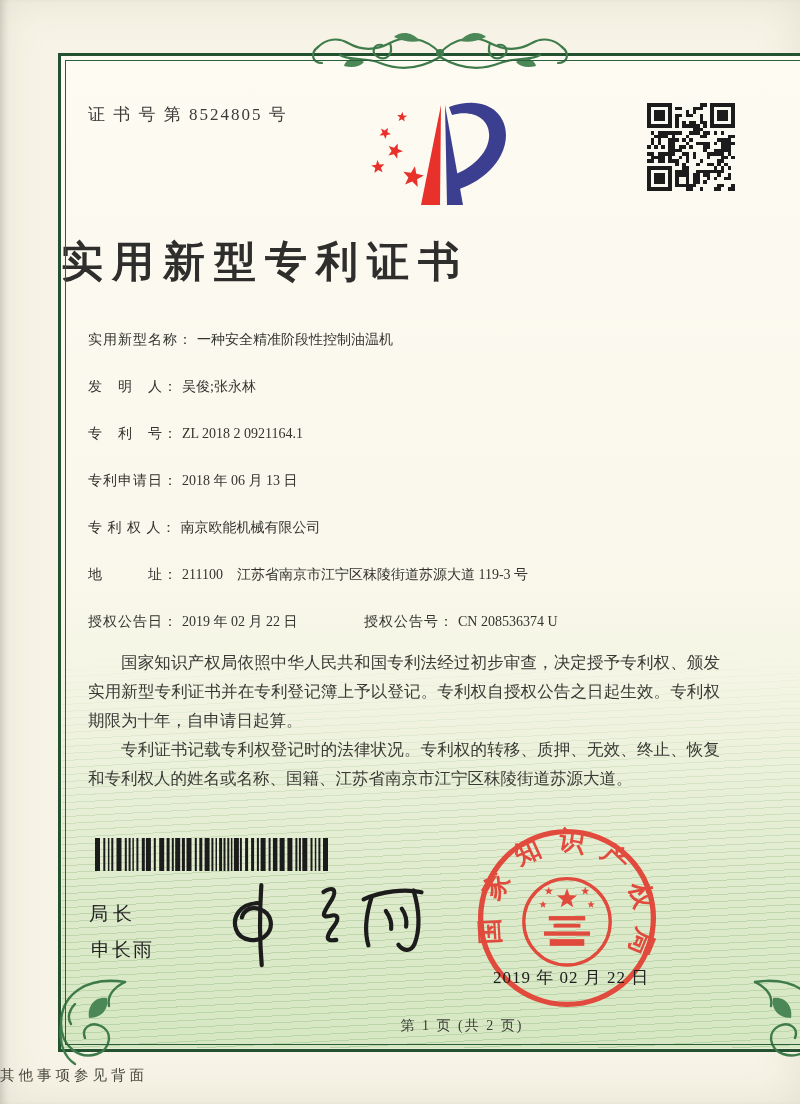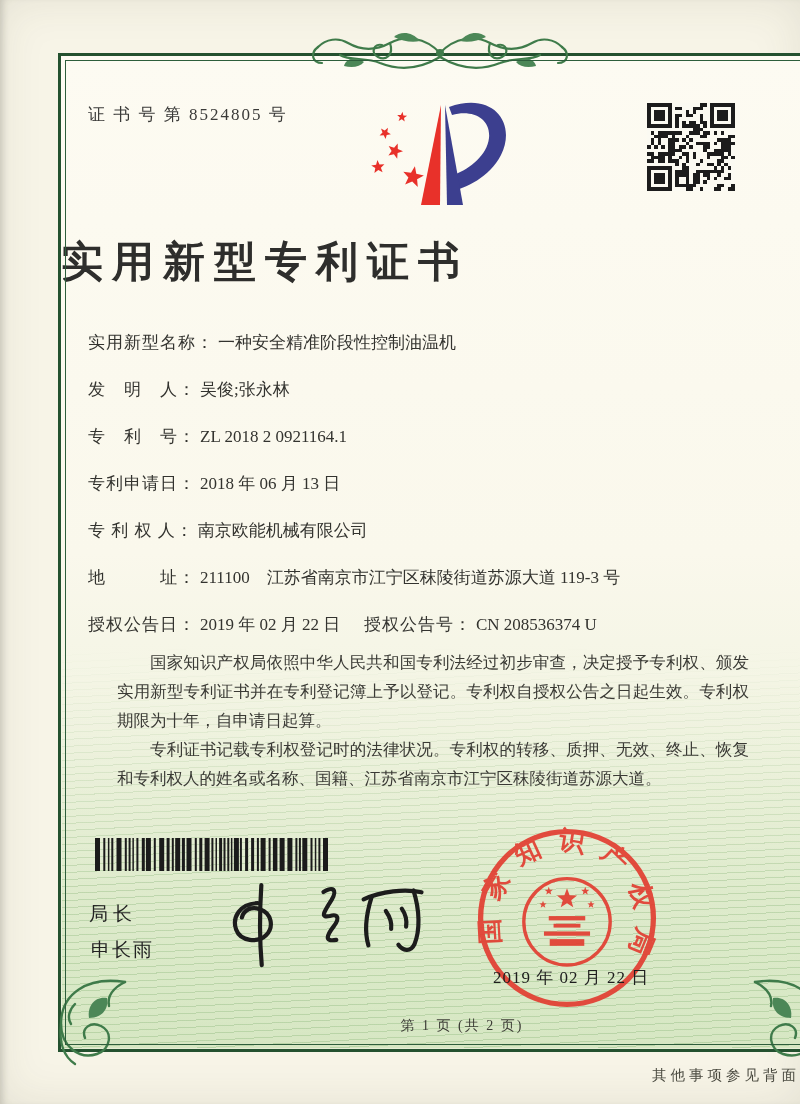--- a/index.html
+++ b/index.html
@@ -15,35 +15,35 @@
          background:
            repeating-linear-gradient(177deg, rgba(118,168,102,.30) 0 1px, rgba(118,168,102,0) 1px 7px),
            linear-gradient(180deg, rgba(213,231,193,0) 0%, rgba(213,231,193,.45) 40%, rgba(205,227,184,.65) 100%);
          -webkit-mask-image:linear-gradient(to bottom,transparent 0,rgba(0,0,0,.55) 30%,#000 60%);
                  mask-image:linear-gradient(to bottom,transparent 0,rgba(0,0,0,.55) 30%,#000 60%);}
   .cert-no{position:absolute;left:27px;top:47px;font-size:17px;letter-spacing:2px;color:#3a3a38;}
   .logo{position:absolute;left:50%;top:25px;transform:translateX(-50%);width:170px;height:135px;}
   .qr{position:absolute;left:586px;top:47px;width:88px;height:88px;}
   .title{position:absolute;left:0;right:0;top:178px;font-size:42px;
          font-weight:600;letter-spacing:9px;color:#2e2e2c;}
-  .frow{position:absolute;left:27px;font-size:17px;color:#33332f;white-space:nowrap;}
+  .frow{position:absolute;left:27px;font-size:14px;color:#33332f;white-space:nowrap;}
   .frow .lbl{letter-spacing:1px;margin-right:4px;}
   .grant2{position:absolute;left:276px;top:0;}
   .paras{position:absolute;left:27px;top:592px;width:632px;font-size:16.5px;line-height:29px;
-         text-align:justify;color:#3a3a35;margin-left:29px;}
+         text-align:justify;color:#3a3a35;}
   .paras p{margin:0;text-indent:2em;}
   .barcode{position:absolute;left:34px;top:782px;width:236px;height:33px;}
   .director-title{position:absolute;left:28px;top:845px;font-size:19px;letter-spacing:5px;color:#222;}
   .director-name{position:absolute;left:30px;top:881px;font-size:19px;letter-spacing:2px;color:#222;}
   .signature{position:absolute;left:145px;top:816px;width:240px;height:100px;transform:rotate(-1deg);}
   .seal{position:absolute;left:410px;top:766px;width:192px;height:192px;opacity:.9;}
   .seal-date{position:absolute;left:432px;top:910px;font-size:17px;letter-spacing:1px;color:#1d1d1d;}
   .pagination{position:absolute;left:0;right:0;top:961px;text-align:center;font-size:14px;
               letter-spacing:2px;color:#3c3c36;padding-left:44px;}
-  .back-note{position:absolute;left:0;right:0;top:1066px;text-align:right;font-size:14.5px;
+  .back-note{position:absolute;left:0;right:0;top:1066px;text-align:left;font-size:14.5px;
              letter-spacing:4px;color:#4a4a40;}
   .ornament-top{position:absolute;left:50%;top:-30px;transform:translateX(-50%);width:300px;height:54px;}
   .flourish{position:absolute;width:92px;height:94px;top:918px;}
   .flourish.left{left:-16px;}
   .flourish.right{right:-16px;transform:scaleX(-1);}
   svg{display:block;}
 </style>
 </head>
 <body>
 

